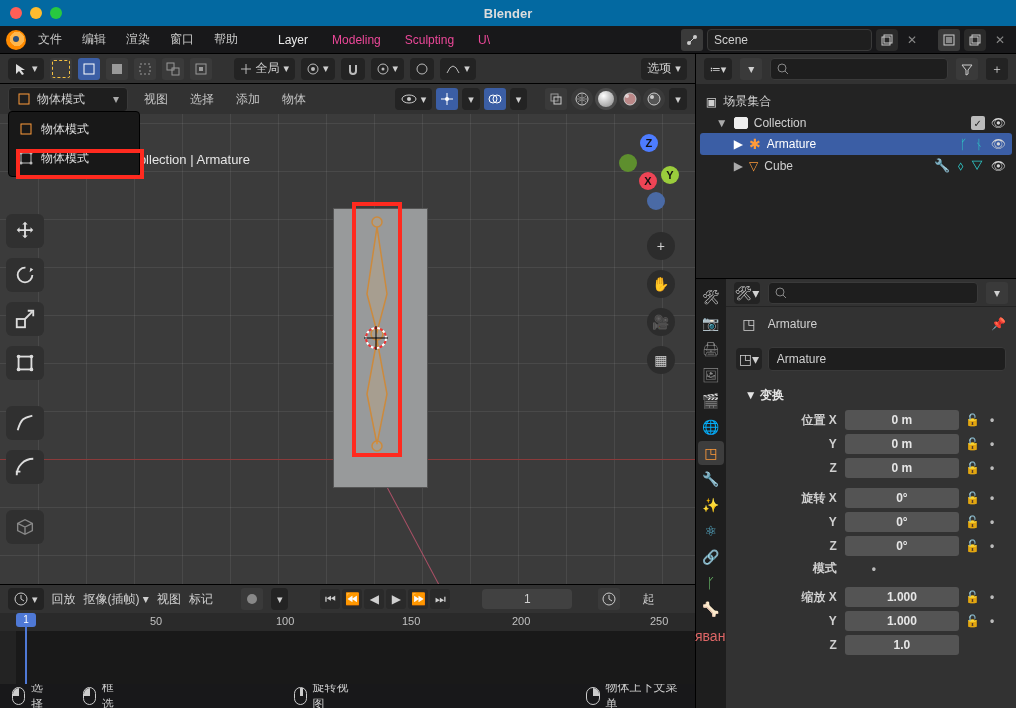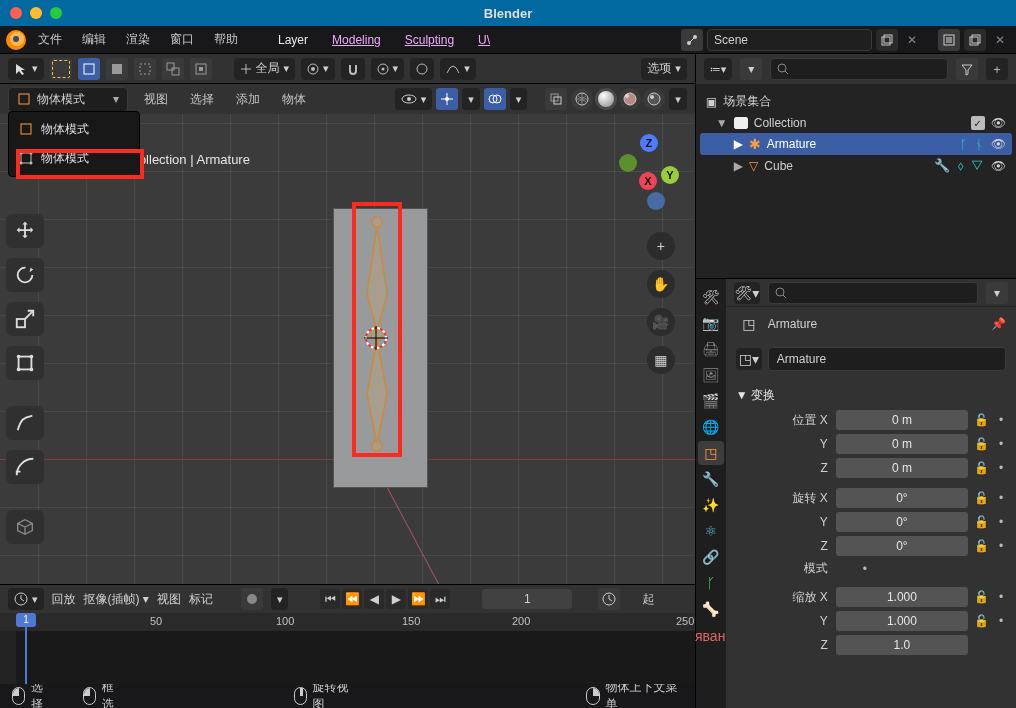--- a/index.html
+++ b/index.html
@@ -14,21 +14,21 @@
 .tmin { background: #febc2e; }
 .tmax { background: #28c840; }
 .titlebar .title { position: absolute; left: 50%; transform: translateX(-50%); font-weight: 600; color: #ddd; font-size: 13px; }
 
 
 .topbar { height: 28px; background: #18181a; display: flex; align-items: center; padding: 0 6px; gap: 4px; border-bottom: 1px solid #000; }
 .topbar .blender-icon { width: 20px; height: 20px; border-radius: 50%; background: radial-gradient(circle at 55% 45%, #ffb74d 0 45%, #ff8a00 46% 100%); position: relative; }
 .topbar .blender-icon::after { content: ""; position: absolute; left: 7px; top: 6px; width: 6px; height: 6px; border-radius: 50%; background: #2b4e7a; }
 .menubtn { padding: 4px 8px; color: #c8c8c8; cursor: pointer; }
 .tab { padding: 3px 10px; color: #eaeaea; border-radius: 3px; }
-.tab.inactive { color: #f0abfc; text-decoration: underline; }
+.tab.inactive { color: #ec4899; }
 .spacer { flex: 1; }
 .scene-field, .layer-field { display: flex; align-items: center; background: #1f1f1f; border: 1px solid #3a3a3a; border-radius: 4px; height: 22px; padding: 0 6px; gap: 6px; }
 .scene-field { width: 165px; }
 .layer-field { width: 165px; }
 .field-dup { width: 22px; height: 22px; background: #2a2a2a; border-radius: 4px; display: flex; align-items: center; justify-content: center; }
 .field-x { width: 20px; text-align: center; color: #888; }
 
 
 .toolhdr { height: 30px; background: #323232; display: flex; align-items: center; padding: 4px 8px; gap: 6px; border-bottom: 1px solid #000; }
 .pill { height: 22px; padding: 0 6px; background: #3a3a3a; border-radius: 4px; display: flex; align-items: center; gap: 4px; font-size: 11px; }
@@ -137,21 +137,21 @@
 .proptabs { width: 30px; background:#1e1e1e; display:flex; flex-direction:column; align-items:center; padding:6px 0; gap:2px;}
 .proptabs .pt { width:26px; height:24px; border-radius:4px; display:flex; align-items:center; justify-content:center; font-size:14px;}
 .proptabs .pt.active { background:#3d3d3d; }
 .propbody { flex:1; display:flex; flex-direction:column; background:#323232; overflow-y:auto;}
 .propbody .hdrline { height:28px; background:#323232; display:flex; align-items:center; padding:0 8px; gap:8px; border-bottom:1px solid #242424;}
 .crumb { width:26px; height:22px; background:#232323; border-radius:4px; display:flex; align-items:center; justify-content:center; font-size:14px;}
 .crumbline { display:flex; gap:6px; align-items:center; padding:6px 10px; }
 .pin { margin-left:auto; color:#888;}
 .namefield { display:flex; gap:6px; align-items:center; padding:6px 10px;}
 .namefield .nm { flex:1; background:#1e1e1e; border:1px solid #3a3a3a; border-radius:4px; padding:4px 8px;}
-.section { padding:6px 10px; }
+.section { padding:6px 19px;font-weight:bold; }
 .section .sect-h { color:#e5e5e5; padding:4px 0; }
 .proprow { display:flex; align-items:center; gap:4px; padding:2px 0;}
 .proprow label { width:96px; text-align:right; color:#cfcfcf; padding-right:4px;}
 .proprow .val { flex:1; background:#545454; border-radius:3px; text-align:center; padding:3px 0; color:#e6e6e6;}
 .proprow .ani { width:20px; text-align:center; color:#888;}
 .proprow .dot { width:10px; text-align:center; color:#bbb;}
 .mode-sel { flex:1; background:#232323; border:1px solid #3a3a3a; border-radius:4px; text-align:center; padding:3px 0;}
 
 
 .redframe2 { position:absolute; left: 16px; top: 149px; width: 128px; height: 30px; border: 4px solid #ff2a1f; z-index: 40; pointer-events: none; }
@@ -497,21 +497,21 @@
           <div class="ruler"></div>
           <div class="region"></div>
           <div class="cursor">
               <div class="flag">1</div>
               <div class="line"></div>
             </div>
           <span class="tick" style="left:150px">50</span>
           <span class="tick" style="left:276px">100</span>
           <span class="tick" style="left:402px">150</span>
           <span class="tick" style="left:512px">200</span>
-          <span class="tick" style="left:676px">250</span>
+          <span class="tick" style="left:650px">250</span>
         </div>
       </div>
 
       <div class="statusbar">
         <div class="slot">
             <span class="mouse-icn"></span>
             <span>选择</span>
           </div>
         <div class="slot">
             <span class="mouse-icn"></span>

